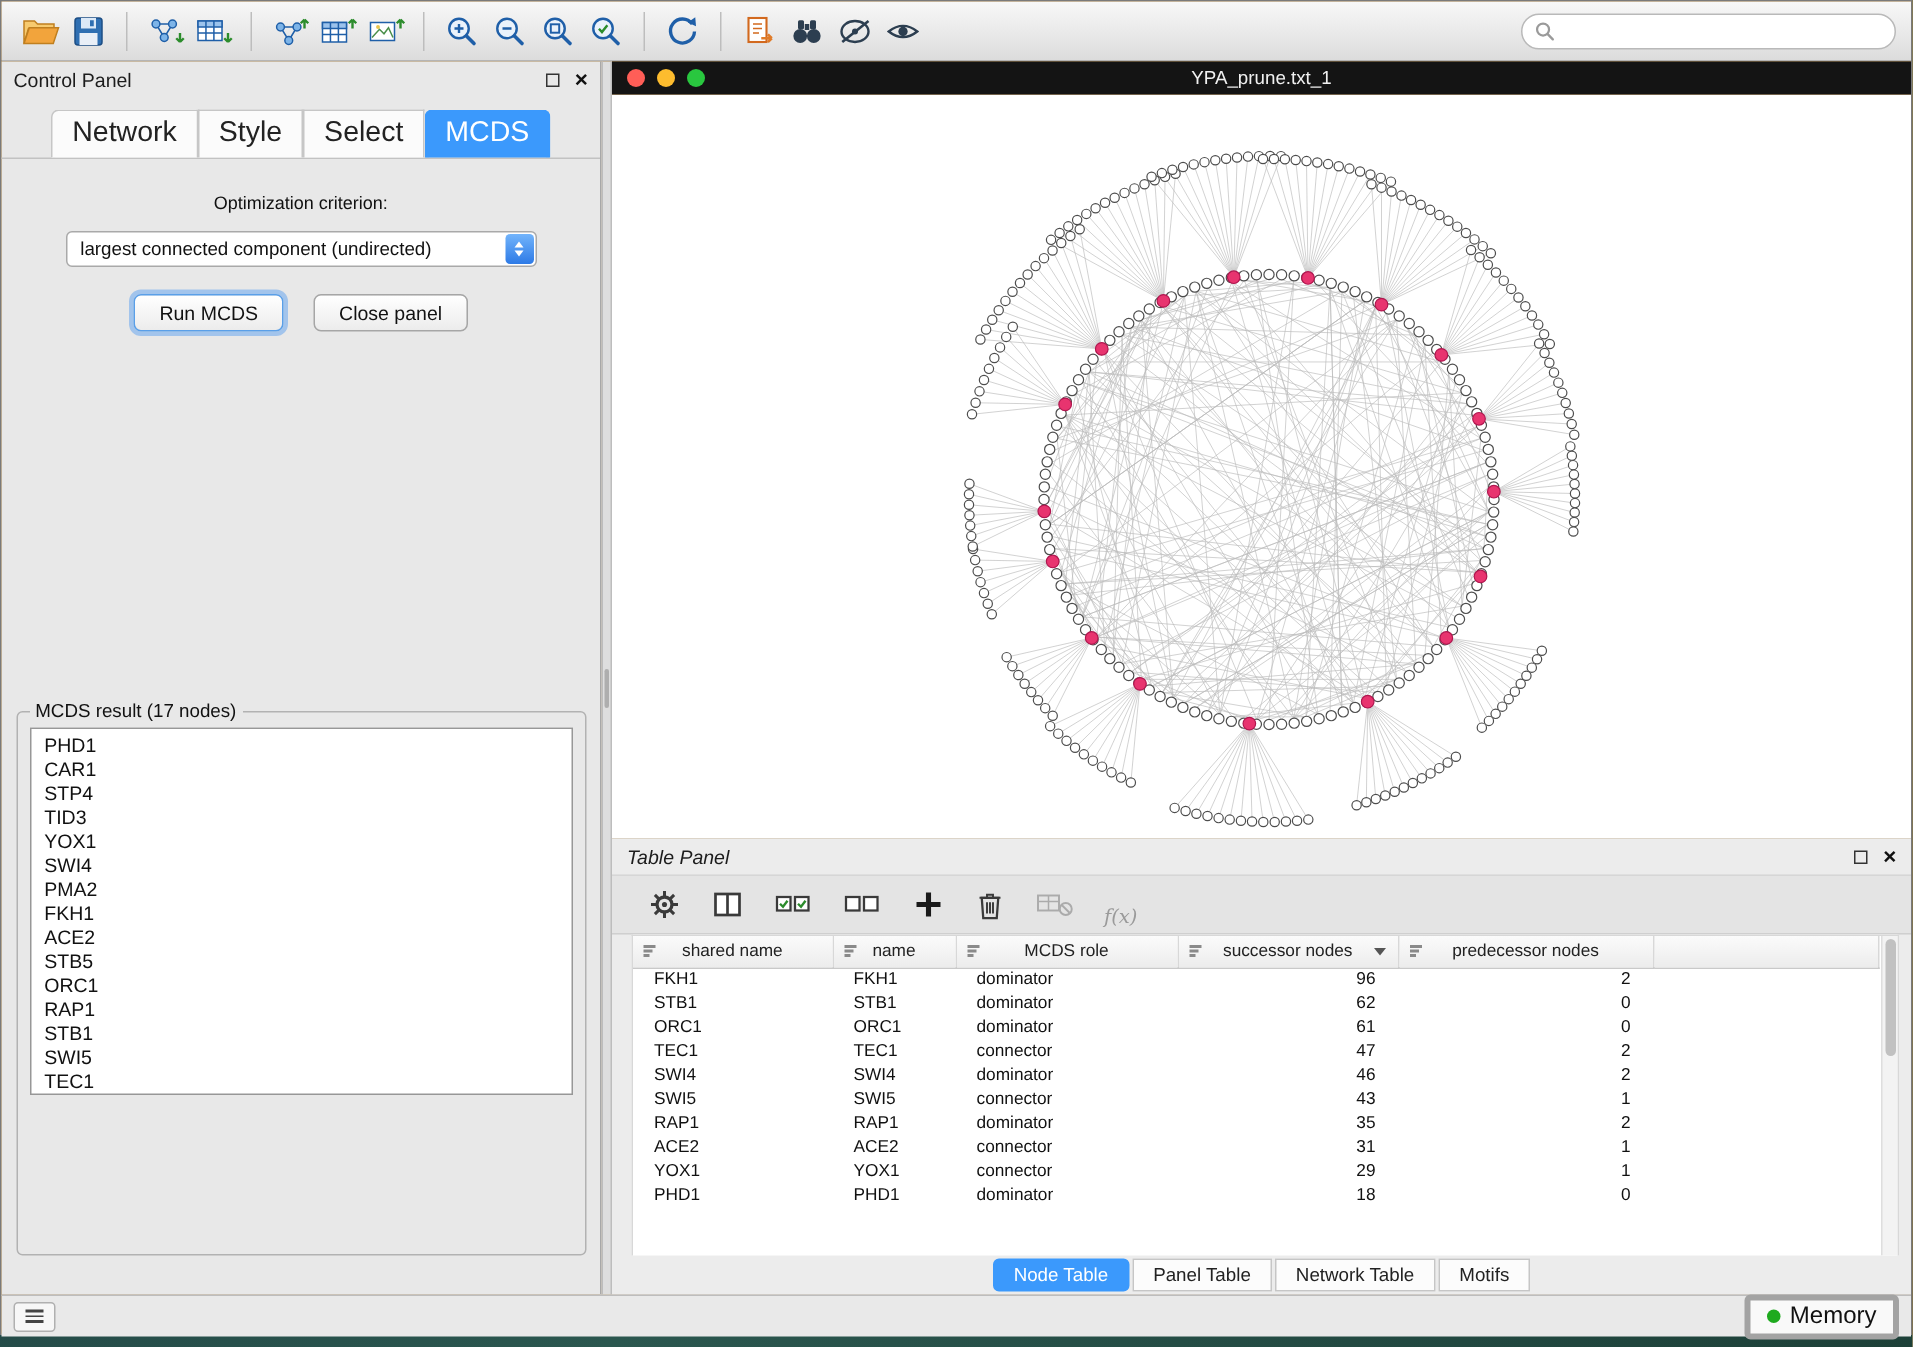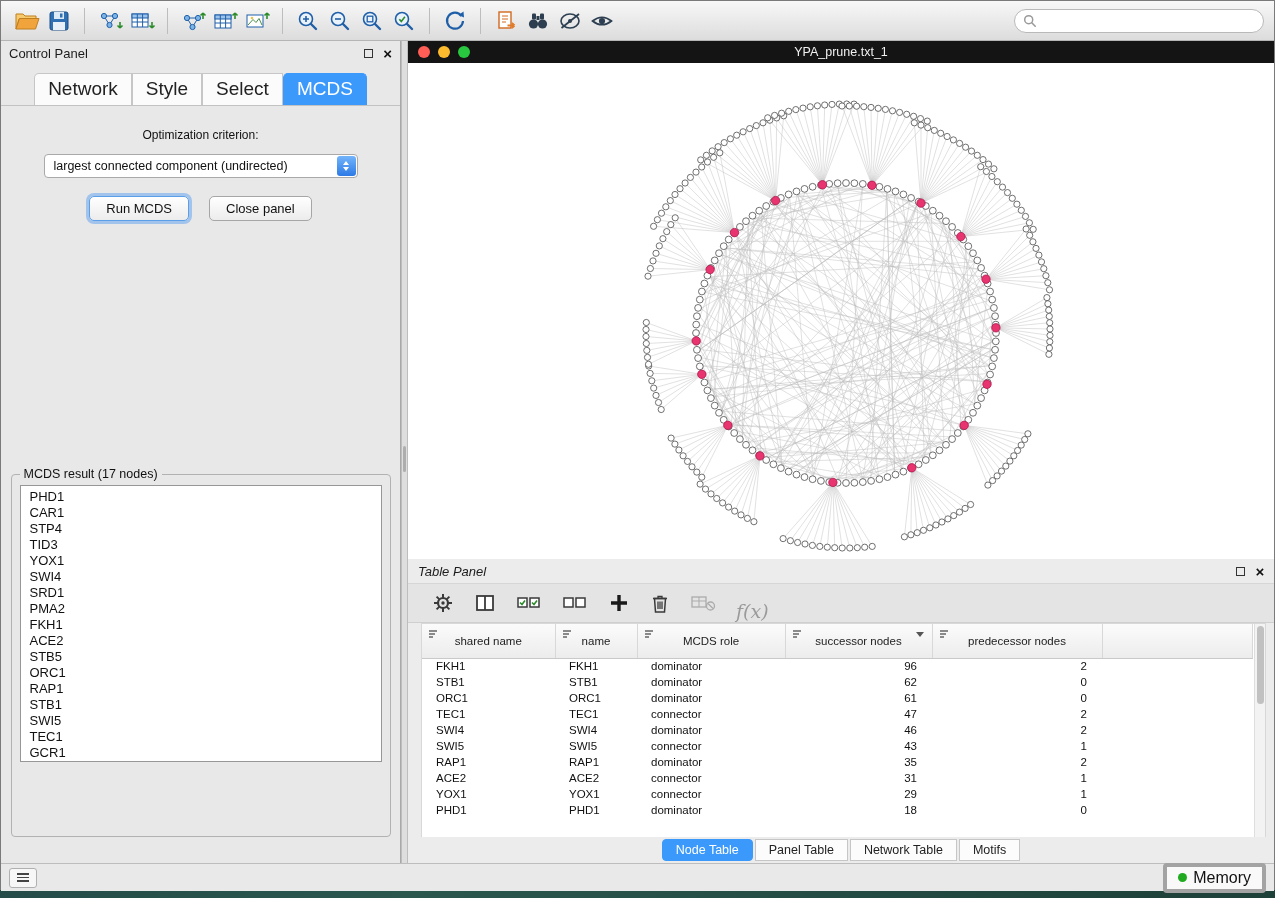--- a/index.html
+++ b/index.html
@@ -57,24 +57,24 @@
   .traffic { position:absolute; left:10px; top:5px; display:flex; gap:8px; }
   .light { width:12px; height:12px; border-radius:50%; }
   .net-canvas-wrap { flex:1; background:#fff; }
   .net-canvas-wrap svg { display:block; width:100%; height:100%; }
 
   
   .table-panel { flex:1; background:#ececec; display:flex; flex-direction:column; }
   .tp-header { height:24px; display:flex; align-items:center; padding:0 10px; font-size:13px; color:#1c1c1c;font-style:italic; }
   .tp-toolbar { height:40px; background:#e4e4e4; border-top:1px solid #d6d6d6; border-bottom:1px solid #cfcfcf; display:flex; align-items:center; padding-left:24px; gap:20px; flex:0 0 auto; }
   .tpt-btn { display:flex; align-items:center; justify-content:center; }
-  .fx { font-family:"DejaVu Serif",serif; font-style:italic; font-size:19px; color:#9a9a9a;margin-top:16px; }
+  .fx { font-family:"DejaVu Serif",serif; font-style:italic; font-size:13px; color:#9a9a9a;margin-top:16px; }
   .table-wrap { flex:1; background:#fff; margin:0 8px 0 13px; position:relative; overflow:hidden; border:1px solid #d8d8d8; border-bottom:none; }
   table { border-collapse:collapse; table-layout:fixed; width:calc(100% - 12px); }
-  th { height:34px; font-size:11.5px; font-weight:normal; color:#222; background:linear-gradient(#fbfbfb,#ececec); border-right:1px solid #d8d8d8; border-bottom:1px solid #c9c9c9; position:relative; text-align:center; }
+  th { height:21px; font-size:11.5px; font-weight:normal; color:#222; background:linear-gradient(#fbfbfb,#ececec); border-right:1px solid #d8d8d8; border-bottom:1px solid #c9c9c9; position:relative; text-align:center; }
   th .sort-ic { position:absolute; left:6px; top:5px; }
   th .chev { position:absolute; right:8px; top:8px; width:0; height:0; border-left:4px solid transparent; border-right:4px solid transparent; border-top:5px solid #555; }
   td { height:16px; font-size:11.5px; color:#111; padding:0 6px 0 14px; white-space:nowrap; overflow:hidden; }
   td.num { text-align:right; padding-right:15px; }
   .vscroll { position:absolute; right:0; top:0; bottom:0; width:11px; background:#f3f3f3; border-left:1px solid #dedede; }
   .vscroll .thumb { position:absolute; top:2px; left:1.5px; width:7px; height:78px; background:#c1c1c1; border-radius:4px; }
   .tp-tabs { height:26px; display:flex; align-items:center; justify-content:center; gap:2px; background:#ececec; flex:0 0 auto; }
   .tp-tab { font-size:12.5px; padding:3px 13px; background:#fcfcfc; border:1px solid #c6c6c6; color:#222; }
   .tp-tab.active { background:#3b99fc; color:#fff; border-color:#3b99fc; border-radius:4px; }
 
@@ -259,31 +259,29 @@
         </div>
         <fieldset class="mcds-fieldset">
           <legend>MCDS result (17 nodes)</legend>
           <div class="mcds-list">
               <div class="mcds-item">PHD1</div>
               <div class="mcds-item">CAR1</div>
               <div class="mcds-item">STP4</div>
               <div class="mcds-item">TID3</div>
               <div class="mcds-item">YOX1</div>
               <div class="mcds-item">SWI4</div>
-              <div class="mcds-item">SRD1</div>
               <div class="mcds-item">PMA2</div>
               <div class="mcds-item">FKH1</div>
               <div class="mcds-item">ACE2</div>
               <div class="mcds-item">STB5</div>
               <div class="mcds-item">ORC1</div>
               <div class="mcds-item">RAP1</div>
               <div class="mcds-item">STB1</div>
               <div class="mcds-item">SWI5</div>
               <div class="mcds-item">TEC1</div>
-              <div class="mcds-item">GCR1</div>
             </div>
         </fieldset>
       </div>
     </div>
 
     <div class="splitter">
         <div class="knob"></div>
       </div>
 
     <div class="right-col">

